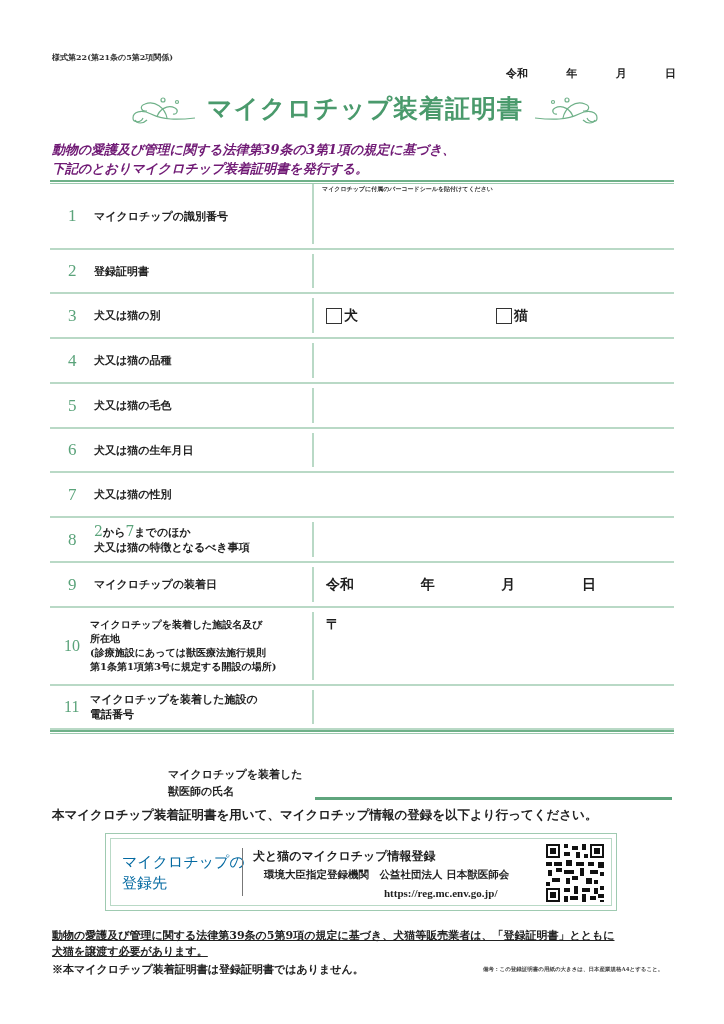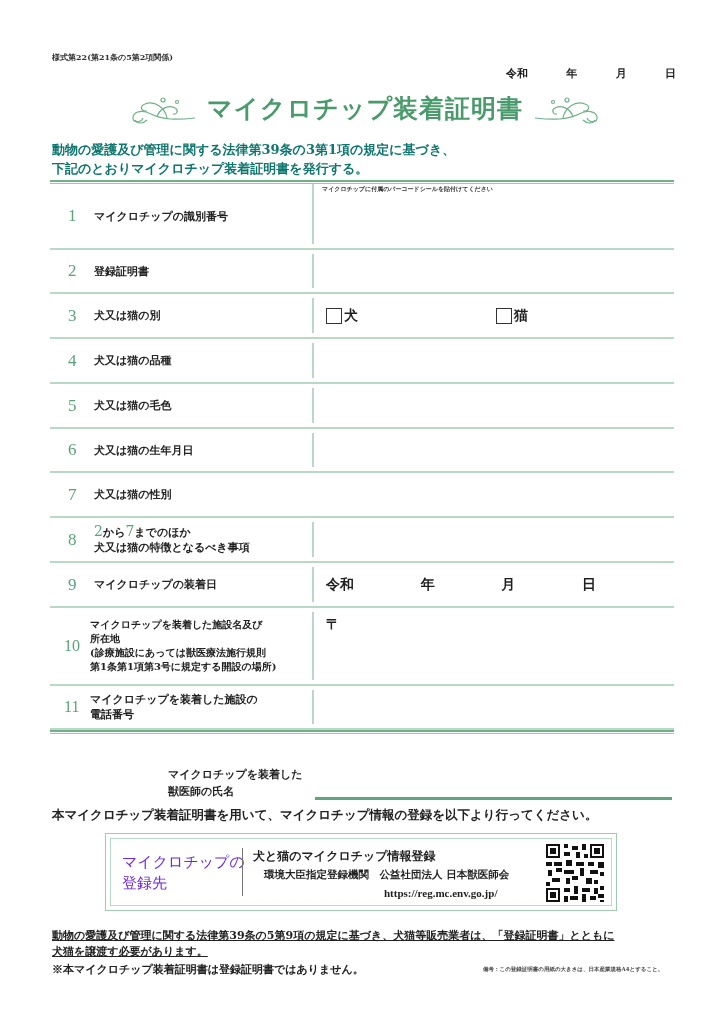--- a/index.html
+++ b/index.html
@@ -9,21 +9,21 @@
     font-family: "DejaVu Serif", "Liberation Serif", serif;
     color: #1f1f1f;
     overflow: hidden;
   }
   .abs { position: absolute; }
   .form-code { left: 52px; top: 52px; font-size: 8px; font-weight: bold; color: #333; }
   .date-top { left: 506px; top: 66px; width: 170px; display: flex; justify-content: space-between; font-size: 11px; font-weight: bold; }
   .title-wrap { left: 120px; top: 88px; width: 490px; height: 40px; display: flex; align-items: center; justify-content: center; }
   .title { font-size: 25px; font-weight: bold; color: #4a9a6c; letter-spacing: 1px; padding: 0 10px; }
   .flourish { width: 70px; height: 36px; }
-  .intro { left: 52px; top: 140px; font-size: 13px; font-weight: bold; line-height: 19px; color: #0f766e; }
+  .intro { left: 52px; top: 140px; font-size: 13px; font-weight: bold; line-height: 19px; color: #701a75; font-style: italic; }
 
   .table { left: 50px; top: 180px; width: 624px; }
   .dbl { height: 4px; border-top: 2px solid #6fb189; border-bottom: 1px solid #9ccaae; }
   .row { display: flex; border-bottom: 2px solid #b9d9c6; position: relative; }
   .row:last-child { border-bottom: none; }
   .lab { width: 262px; display: flex; align-items: center; padding-left: 18px; }
   .num { width: 26px; font-size: 17px; color: #5aa37a; font-family: "Liberation Serif", "DejaVu Serif", serif; flex-shrink: 0; }
   .num.two { width: 26px; font-size: 16px; }
   .lt { font-size: 11px; font-weight: bold; color: #222; line-height: 15px; }
   .lt .g { color: #5aa37a; font-size: 14px; font-weight: normal; }
@@ -33,21 +33,21 @@
   .box { width: 16px; height: 16px; border: 1.5px solid #333; margin-right: 2px; display: inline-block; }
   .date-row { display: flex; font-size: 14px; font-weight: bold; width: 270px; justify-content: space-between; }
   .postal { position: absolute; left: 12px; top: 4px; font-size: 14px; font-weight: bold; }
 
   .vet { left: 168px; top: 766px; font-size: 11px; font-weight: bold; line-height: 17px; }
   .vet-line { left: 315px; top: 797px; width: 357px; height: 3px; background: #5fa57d; }
   .notice { left: 52px; top: 807px; font-size: 12.5px; font-weight: bold; color: #222; }
 
   .reg { left: 105px; top: 833px; width: 512px; height: 78px; border: 1.5px solid #9fcab1; }
   .reg-inner { position: absolute; left: 4px; top: 4px; right: 4px; bottom: 4px; border: 1px solid #b9d9c6; }
-  .reg-head { position: absolute; left: 16px; top: 18px; font-size: 15px; color: #6d28d9; line-height: 21px; }
+  .reg-head { position: absolute; left: 16px; top: 18px; font-size: 15px; color: #0369a1; line-height: 21px; }
   .reg-div { position: absolute; left: 136px; top: 14px; width: 1px; height: 48px; background: #777; }
   .reg-name { position: absolute; left: 147px; top: 14px; font-size: 12px; font-weight: bold; }
   .reg-org { position: absolute; left: 158px; top: 34px; font-size: 10.5px; font-weight: bold; }
   .reg-url { position: absolute; left: 278px; top: 53px; font-size: 11px; font-family: "Liberation Serif", serif; font-weight: bold; }
   .qr { position: absolute; right: 12px; top: 10px; width: 58px; height: 58px; }
 
   .law { left: 52px; top: 928px; font-size: 11px; font-weight: bold; line-height: 16px; color: #222; text-decoration: underline; }
   .disclaim { left: 52px; top: 962px; font-size: 11px; font-weight: bold; color: #222; }
   .remark { left: 483px; top: 966px; font-size: 5.5px; font-weight: bold; color: #444; }
 </style>

